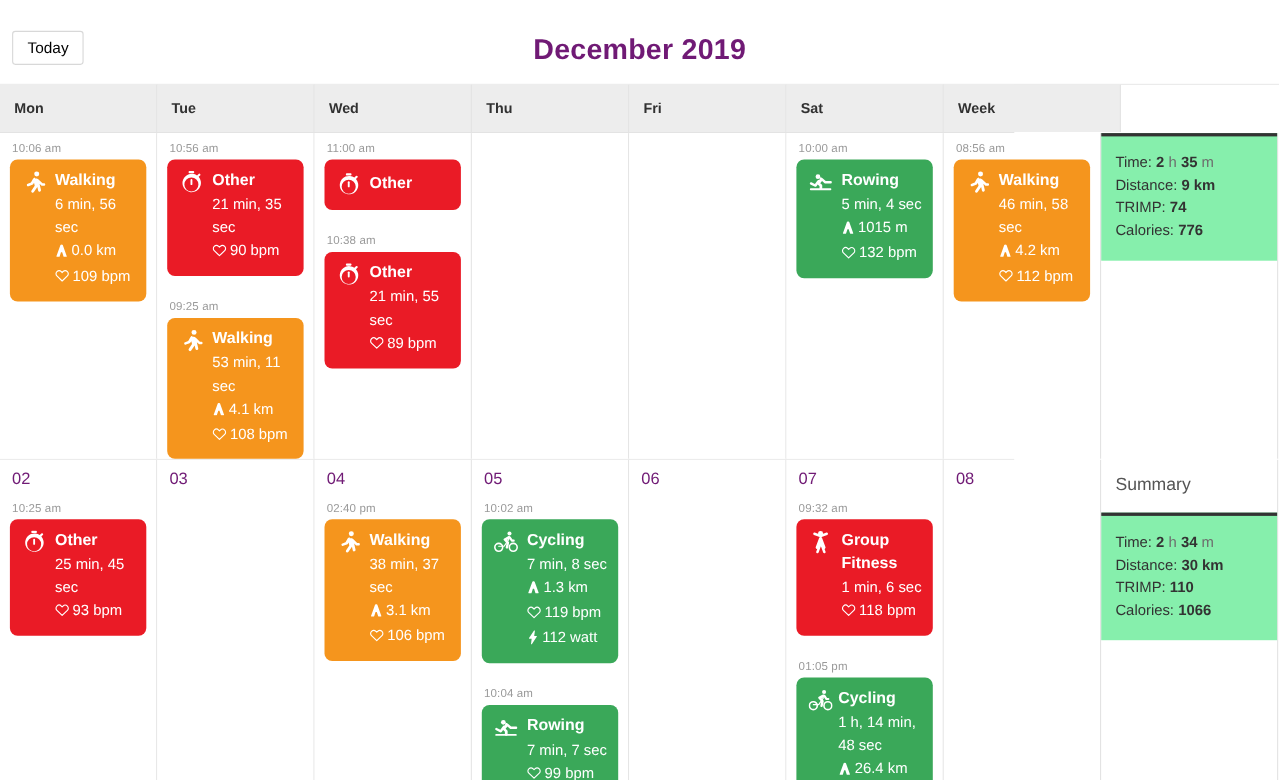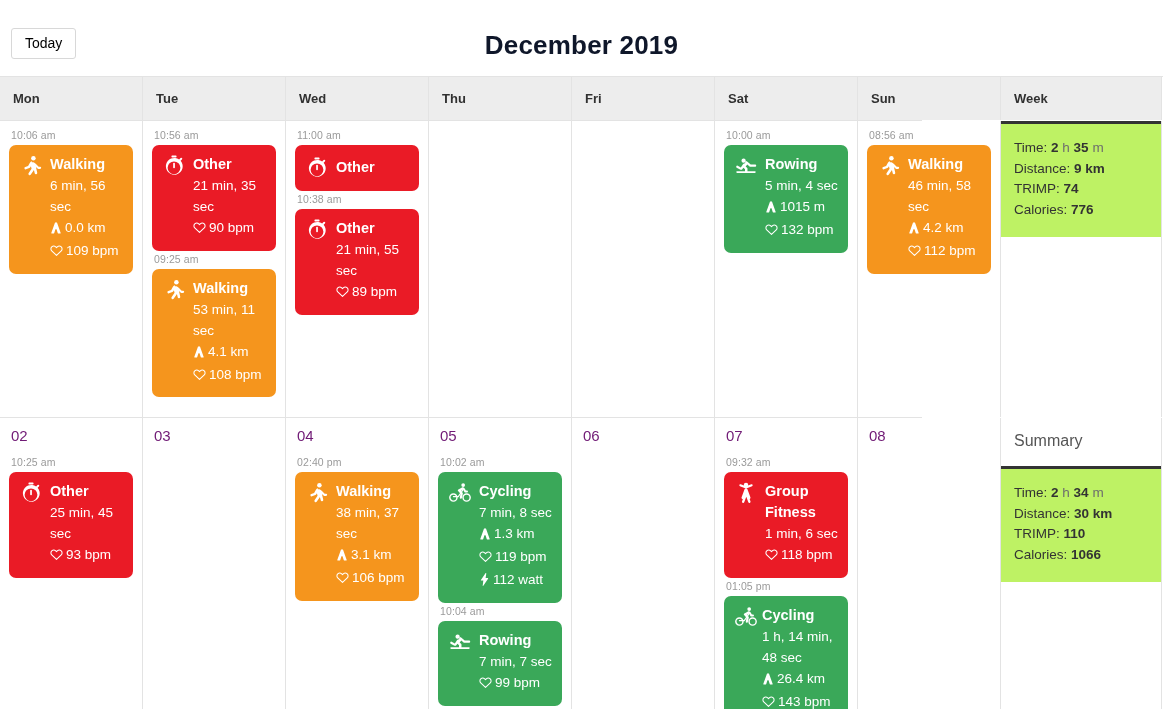--- a/index.html
+++ b/index.html
@@ -28,21 +28,21 @@
     border: 1px solid #d8d8d8;
     border-radius: 3px;
     cursor: pointer;
   }
   .cal-title {
     position: absolute;
     left: 0; right: 0; top: 30px;
     text-align: center;
     font-size: 26px;
     font-weight: bold;
-    color: #0f172a;
+    color: #701a75;
     letter-spacing: 0.2px;
   }
 
   
   .grid {
     width: 1163px;
     border-top: 1px solid #e3e3e3;
   }
   .row {
     display: flex;
@@ -84,21 +84,21 @@
     font-size: 10.5px;
     color: #9a9a9a;
     padding: 2px 0 4px 2px;
     letter-spacing: 0.1px;
   }
 
   
   .card {
     border-radius: 7px;
     padding: 9px 10px 10px 9px;
-    margin-bottom: 0;
+    margin-bottom: 20px;
     color: #ffffff;
     display: flex;
     align-items: flex-start;
     cursor: pointer;
   }
   .card.compact { align-items: center; padding-top: 12px; padding-bottom: 12px; }
   .card .ic {
     flex: 0 0 auto;
     width: 26px;
     height: 22px;
@@ -132,21 +132,21 @@
   .card.tight .body { margin-left: -3px; }
 
   .c-red    { background: #ea1b26; }
   .c-green  { background: #3aa859; }
   .c-orange { background: #f5951d; }
 
   
   .weekcol.panelcell { padding: 0; }
   .panel {
     border-top: 3px solid #333333;
-    background: #bef264;
+    background: #86efac;
     padding: 14px 0 16px 13px;
   }
   .panel .pline {
     font-size: 13.5px;
     line-height: 1.53;
     color: #333333;
   }
   .panel .pline b { font-weight: bold; }
   .panel .pline .u { color: #6d6d6d; }
 
@@ -177,23 +177,20 @@
         <span>Wed</span>
       </div>
       <div class="daycol">
         <span>Thu</span>
       </div>
       <div class="daycol">
         <span>Fri</span>
       </div>
       <div class="daycol">
         <span>Sat</span>
-      </div>
-      <div class="daycol">
-        <span>Sun</span>
       </div>
       <div class="weekcol">
         <span>Week</span>
       </div>
     </div>
   <div id="body-rows">
       <div class="row bodyrow" style="height: 297px;">
         <div class="daycol">
           <div class="evtime">10:06 am</div>
           <div class="card c-orange">

